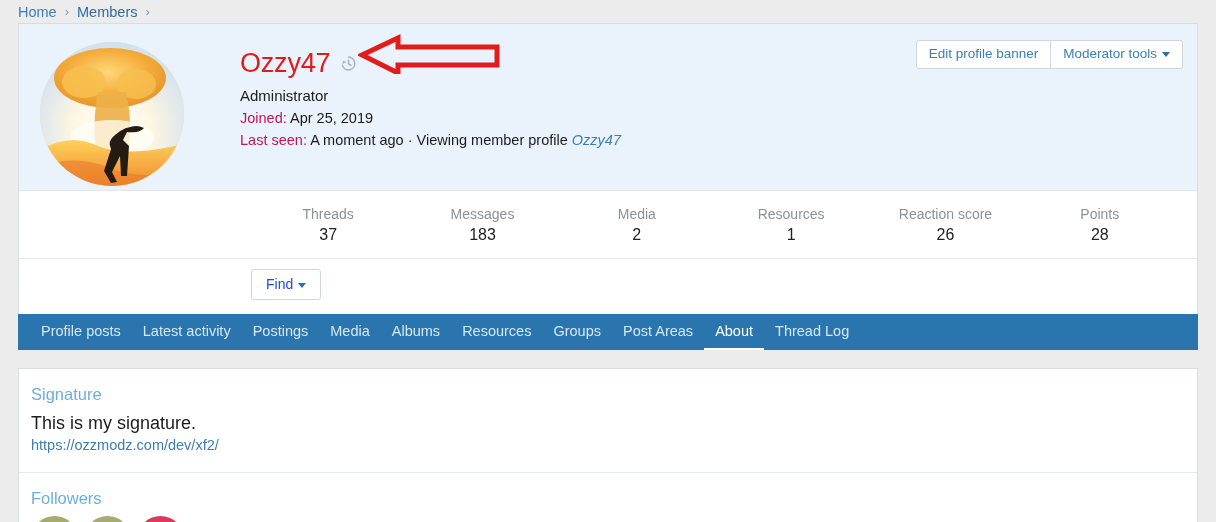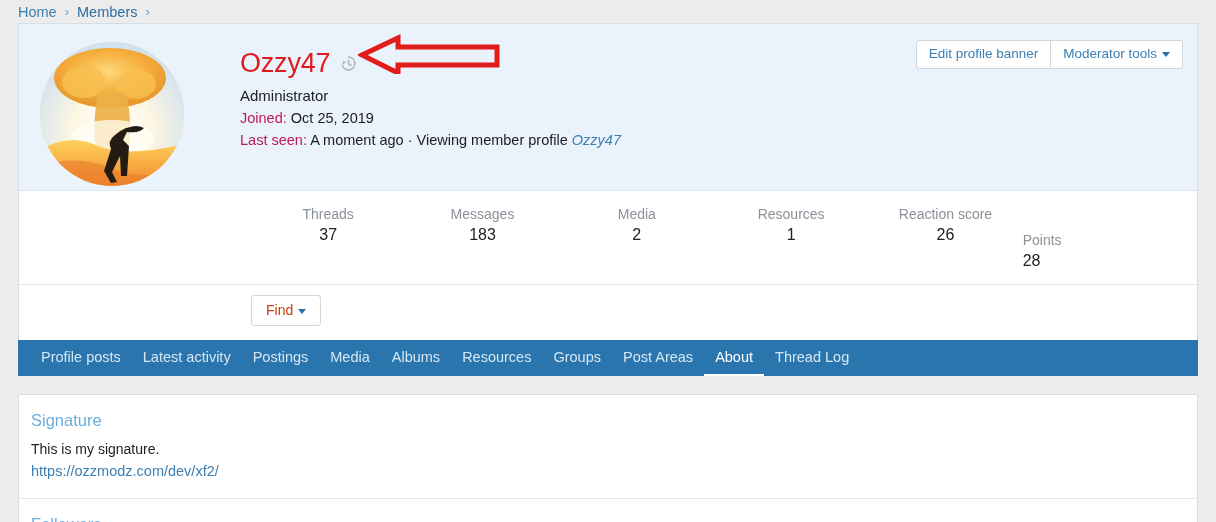--- a/index.html
+++ b/index.html
@@ -134,42 +134,42 @@
     display: flex;
     background: #fff;
     padding: 13px 20px 12px 232px;
     border-bottom: 1px solid #e6eaee;
   }
   .stat {
     flex: 1;
     text-align: center;
   }
   .stat:first-child { text-align: center; }
-  .stat:last-child  { text-align: left; margin-top: 26px; }
+  .stat:last-child  { text-align: center; }
   .stat-label {
     font-size: 14px;
     color: #8a9199;
     line-height: 20px;
   }
   .stat-value {
     font-size: 16px;
     color: #222;
     line-height: 22px;
   }
 
   
   .find-row {
     background: #fff;
     padding: 10px 0 14px 232px;
   }
   .find-btn {
     background: #fff;
     border: 1px solid #cfd6dd;
     border-radius: 3px;
-    color: #c2410c;
+    color: #1d4ed8;
     font-size: 14px;
     padding: 7px 14px 8px;
     line-height: 1;
     cursor: pointer;
     font-family: "Liberation Sans", sans-serif;
   }
 
   
   .tabbar {
     margin: 0 18px;
@@ -203,21 +203,21 @@
   .section {
     padding: 16px 12px 16px;
   }
   .section + .section { border-top: 1px solid #e4e9ee; }
   .section-title {
     color: #6aaede;
     font-size: 16.5px;
     margin-bottom: 8px;
   }
   .section-text {
-    font-size: 14px;
+    font-size: 18px;
     color: #1c1c1c;
     line-height: 22px;
   }
   .section-link {
     display: block;
     font-size: 14.5px;
     color: #3c7fb1;
     line-height: 22px;
     text-decoration: none;
     cursor: pointer;
@@ -296,21 +296,21 @@
 
         <svg class="arrow-annotation" viewBox="0 0 144 40">
           <polygon points="4,21 40,4 40,13 139,13 139,31 40,31 40,39" fill="none" stroke="#e21b1b" stroke-width="5" stroke-linejoin="miter"></polygon>
         </svg>
       </div>
 
       <div class="user-title">Administrator</div>
 
       <div class="meta-line">
         <span class="meta-label">Joined:</span>
-        <span>Oct 25, 2019</span>
+        <span>Apr 25, 2019</span>
       </div>
 
       <div class="meta-line">
         <span class="meta-label">Last seen:</span>
         <span>A moment ago · Viewing member profile</span>
         <span class="meta-link">Ozzy47</span>
       </div>
 
       <div class="topright-actions">
         <button class="btn">Edit profile banner</button>

